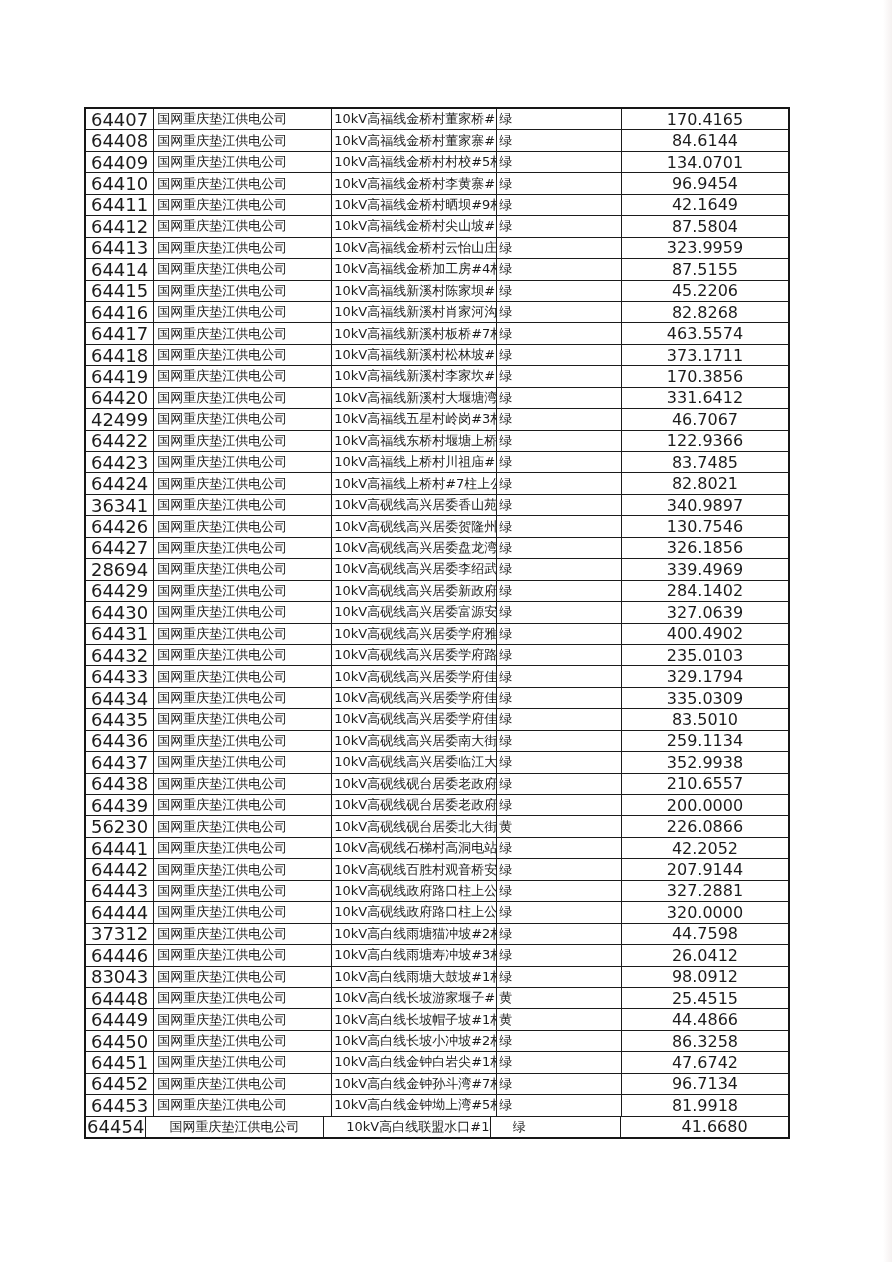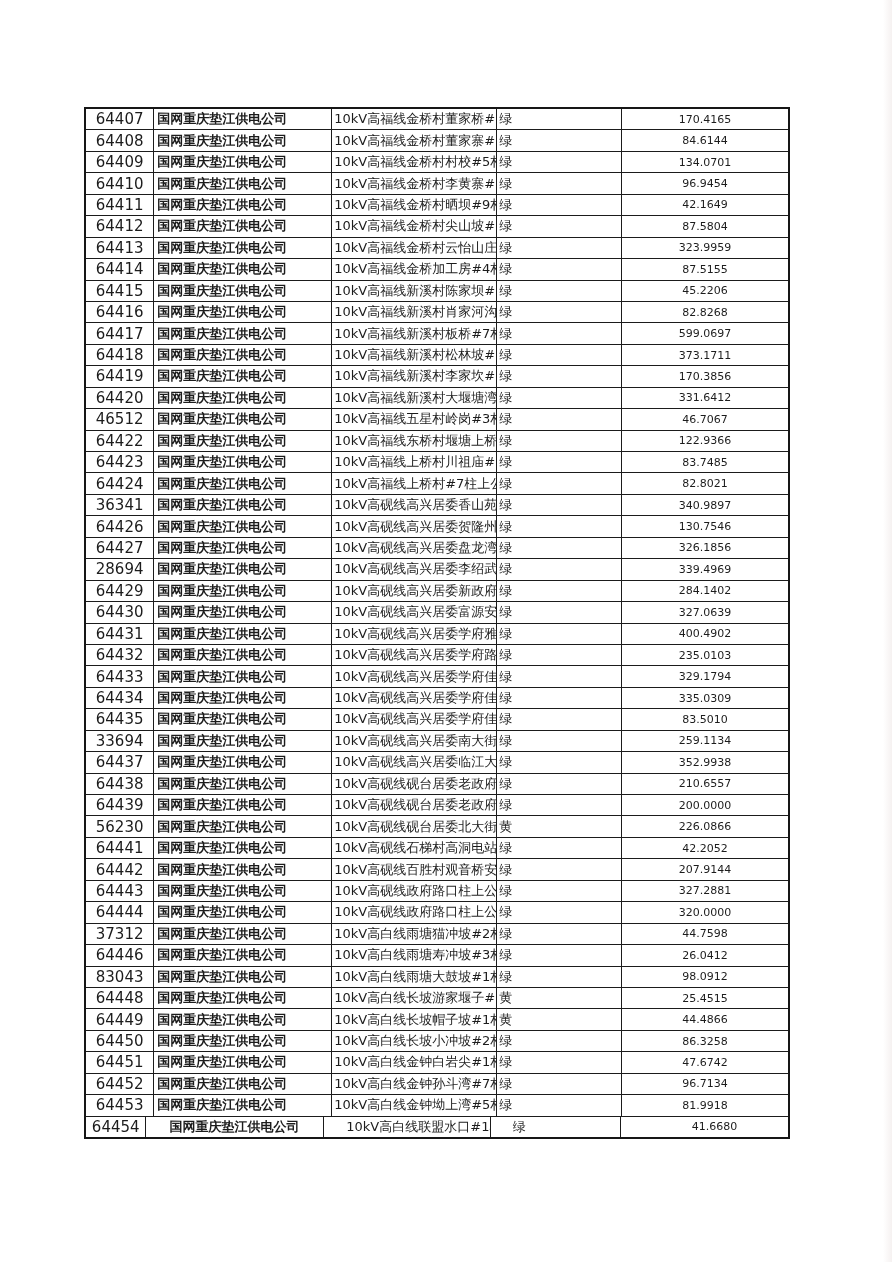--- a/index.html
+++ b/index.html
@@ -46,25 +46,25 @@
     box-sizing: border-box;
     border-right: 1.5px solid #1b1b1b;
     display: flex;
     align-items: center;
     overflow: hidden;
     white-space: nowrap;
     color: #1c1c1c;
     font-size: 13px;
   }
   .cell:last-child { border-right: none; }
-  .c-id      { width: 69px;  justify-content: center; font-size: 15px; }
-  .c-company { width: 180px; padding-left: 3px; font-weight: bold; }
+  .c-id      { width: 69px;  justify-content: center; font-size: 18px; }
+  .c-company { width: 180px; padding-left: 3px; }
   .c-line    { width: 167px; padding-left: 2px; }
   .c-status  { width: 126px; padding-left: 2px; }
-  .c-value   { width: 168px; justify-content: center; font-size: 11px; }
+  .c-value   { width: 168px; justify-content: center; font-size: 16px; }
 </style>
 </head>
 <body>
 
 <div class="page">
   <div class="tbl">
 
   <div class="row">
       <div class="cell c-id">64407</div>
       <div class="cell c-company">国网重庆垫江供电公司</div>
@@ -133,21 +133,21 @@
       <div class="cell c-company">国网重庆垫江供电公司</div>
       <div class="cell c-line">10kV高福线新溪村肖家河沟</div>
       <div class="cell c-status">绿</div>
       <div class="cell c-value">82.8268</div>
     </div>
       <div class="row">
       <div class="cell c-id">64417</div>
       <div class="cell c-company">国网重庆垫江供电公司</div>
       <div class="cell c-line">10kV高福线新溪村板桥#7村</div>
       <div class="cell c-status">绿</div>
-      <div class="cell c-value">599.0697</div>
+      <div class="cell c-value">463.5574</div>
     </div>
       <div class="row">
       <div class="cell c-id">64418</div>
       <div class="cell c-company">国网重庆垫江供电公司</div>
       <div class="cell c-line">10kV高福线新溪村松林坡#</div>
       <div class="cell c-status">绿</div>
       <div class="cell c-value">373.1711</div>
     </div>
       <div class="row">
       <div class="cell c-id">64419</div>
@@ -157,21 +157,21 @@
       <div class="cell c-value">170.3856</div>
     </div>
       <div class="row">
       <div class="cell c-id">64420</div>
       <div class="cell c-company">国网重庆垫江供电公司</div>
       <div class="cell c-line">10kV高福线新溪村大堰塘湾</div>
       <div class="cell c-status">绿</div>
       <div class="cell c-value">331.6412</div>
     </div>
       <div class="row">
-      <div class="cell c-id">46512</div>
+      <div class="cell c-id">42499</div>
       <div class="cell c-company">国网重庆垫江供电公司</div>
       <div class="cell c-line">10kV高福线五星村岭岗#3村</div>
       <div class="cell c-status">绿</div>
       <div class="cell c-value">46.7067</div>
     </div>
       <div class="row">
       <div class="cell c-id">64422</div>
       <div class="cell c-company">国网重庆垫江供电公司</div>
       <div class="cell c-line">10kV高福线东桥村堰塘上桥</div>
       <div class="cell c-status">绿</div>
@@ -262,21 +262,21 @@
       <div class="cell c-value">335.0309</div>
     </div>
       <div class="row">
       <div class="cell c-id">64435</div>
       <div class="cell c-company">国网重庆垫江供电公司</div>
       <div class="cell c-line">10kV高砚线高兴居委学府佳</div>
       <div class="cell c-status">绿</div>
       <div class="cell c-value">83.5010</div>
     </div>
       <div class="row">
-      <div class="cell c-id">33694</div>
+      <div class="cell c-id">64436</div>
       <div class="cell c-company">国网重庆垫江供电公司</div>
       <div class="cell c-line">10kV高砚线高兴居委南大街</div>
       <div class="cell c-status">绿</div>
       <div class="cell c-value">259.1134</div>
     </div>
       <div class="row">
       <div class="cell c-id">64437</div>
       <div class="cell c-company">国网重庆垫江供电公司</div>
       <div class="cell c-line">10kV高砚线高兴居委临江大</div>
       <div class="cell c-status">绿</div>

